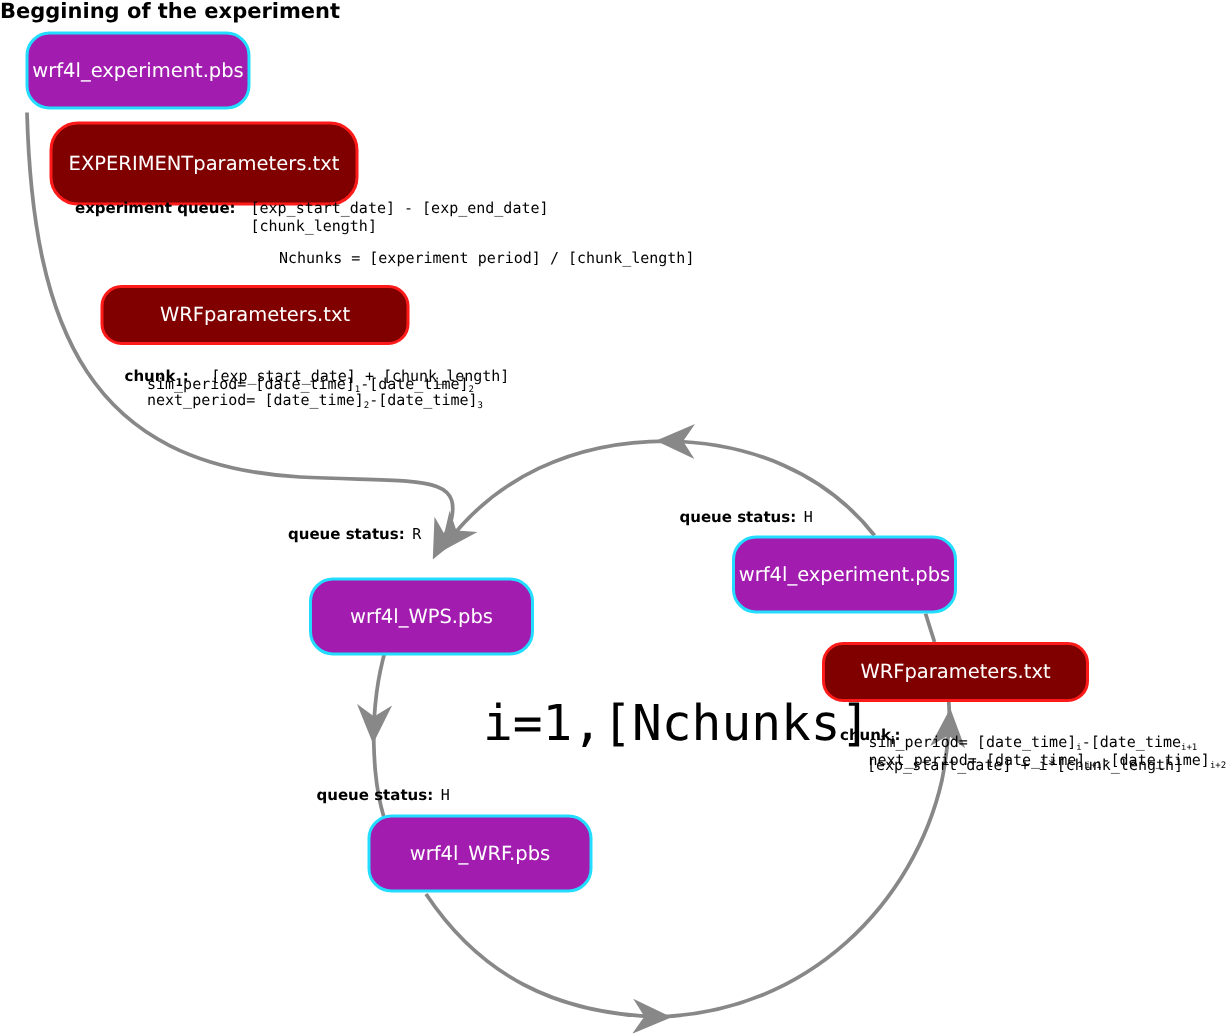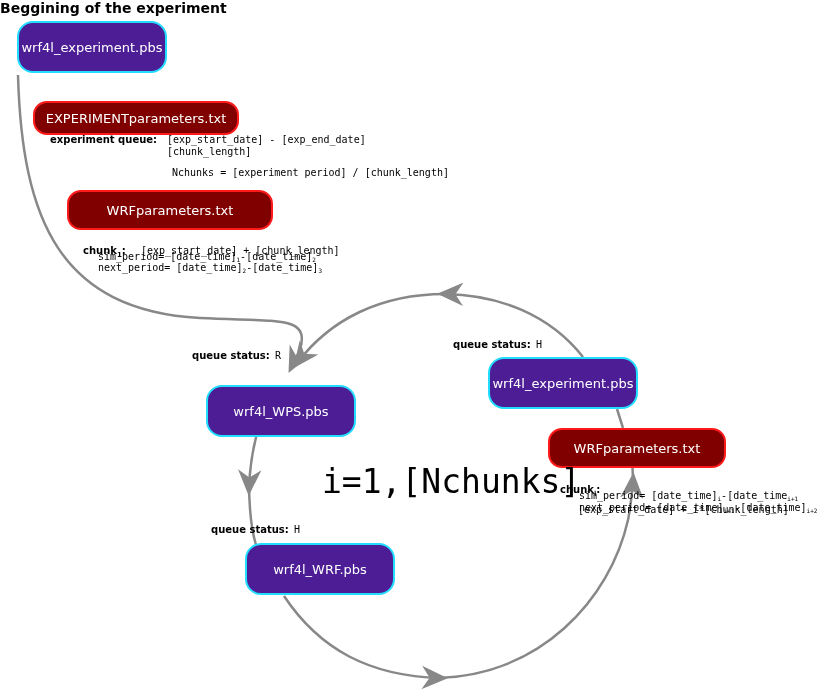--- a/index.html
+++ b/index.html
@@ -1,21 +1,21 @@
 <!DOCTYPE html>
 <html><head>
   <meta charset="utf-8">
   <style>
     html, body { margin: 0; padding: 0; background: #ffffff; }
     body { width: 819px; height: 689px; position: relative; overflow: hidden; font-family: "DejaVu Sans", sans-serif; }
     #diagram { position: absolute; left: 0; top: 0; width: 819px; height: 689px; }
     .abs { position: absolute; }
     .node-blue {
       position: absolute; box-sizing: border-box;
-      background: #4c1d95; border: 2px solid #22ddff; border-radius: 16px;
+      background: #a21caf; border: 2px solid #22ddff; border-radius: 16px;
       color: #ffffff; font-size: 13px; display: flex; align-items: center; justify-content: center;
     }
     .node-red {
       position: absolute; box-sizing: border-box;
       background: #800000; border: 2px solid #ff1a1a; border-radius: 14px;
       color: #ffffff; font-size: 13px; display: flex; align-items: center; justify-content: center;
     }
     .bold-label { font-weight: bold; font-size: 10px; color: #000; white-space: nowrap; }
     .mono { font-family: "DejaVu Sans Mono", monospace; font-size: 10px; color: #000; white-space: pre; line-height: 11px; }
     .mono sub { font-size: 6px; vertical-align: -2px; }
@@ -47,28 +47,28 @@
 
   <path d="M445,294 C380,294 330,320 298,362" fill="none" stroke="#888888" stroke-width="2.5" marker-end="url(#arrowhead)"></path>
 </svg>
 
 <div class="abs title" style="left:0; top:0;">Beggining of the experiment</div>
 
 <div class="node-blue" style="left:17px; top:21px; width:150px; height:52px;">
   <span>wrf4l_experiment.pbs</span>
 </div>
 
-<div class="node-red" style="left:33px; top:101px; width:206px; height:34px;">
+<div class="node-red" style="left:33px; top:81px; width:206px; height:56px;border-radius:19px;">
   <span>EXPERIMENTparameters.txt</span>
 </div>
 
 <div class="abs bold-label" style="left:50px; top:134px;">experiment queue:</div>
 <div class="abs mono" style="left:167px; top:134px;">[exp_start_date] - [exp_end_date]</div>
 <div class="abs mono" style="left:167px; top:146px;">[chunk_length]</div>
-<div class="abs mono" style="left:172px; top:167px;">Nchunks = [experiment period] / [chunk_length]</div>
+<div class="abs mono" style="left:186px; top:167px;">Nchunks = [experiment period] / [chunk_length]</div>
 
 <div class="node-red" style="left:67px; top:190px; width:206px; height:40px;">
   <span>WRFparameters.txt</span>
 </div>
 
 <div class="abs" style="left:83px; top:239px;">
   <span class="bold-label"><span>chunk</span><sub style="font-size:7px;">1</sub><span>:</span></span>
   <span class="mono" style="margin-left:10px;">[exp_start_date] + [chunk_length]</span>
 </div>
 <div class="abs mono" style="left:98px; top:251px;"><span>sim_period= [date_time]</span><sub>1</sub><span>-[date_time]</span><sub>2</sub></div>

